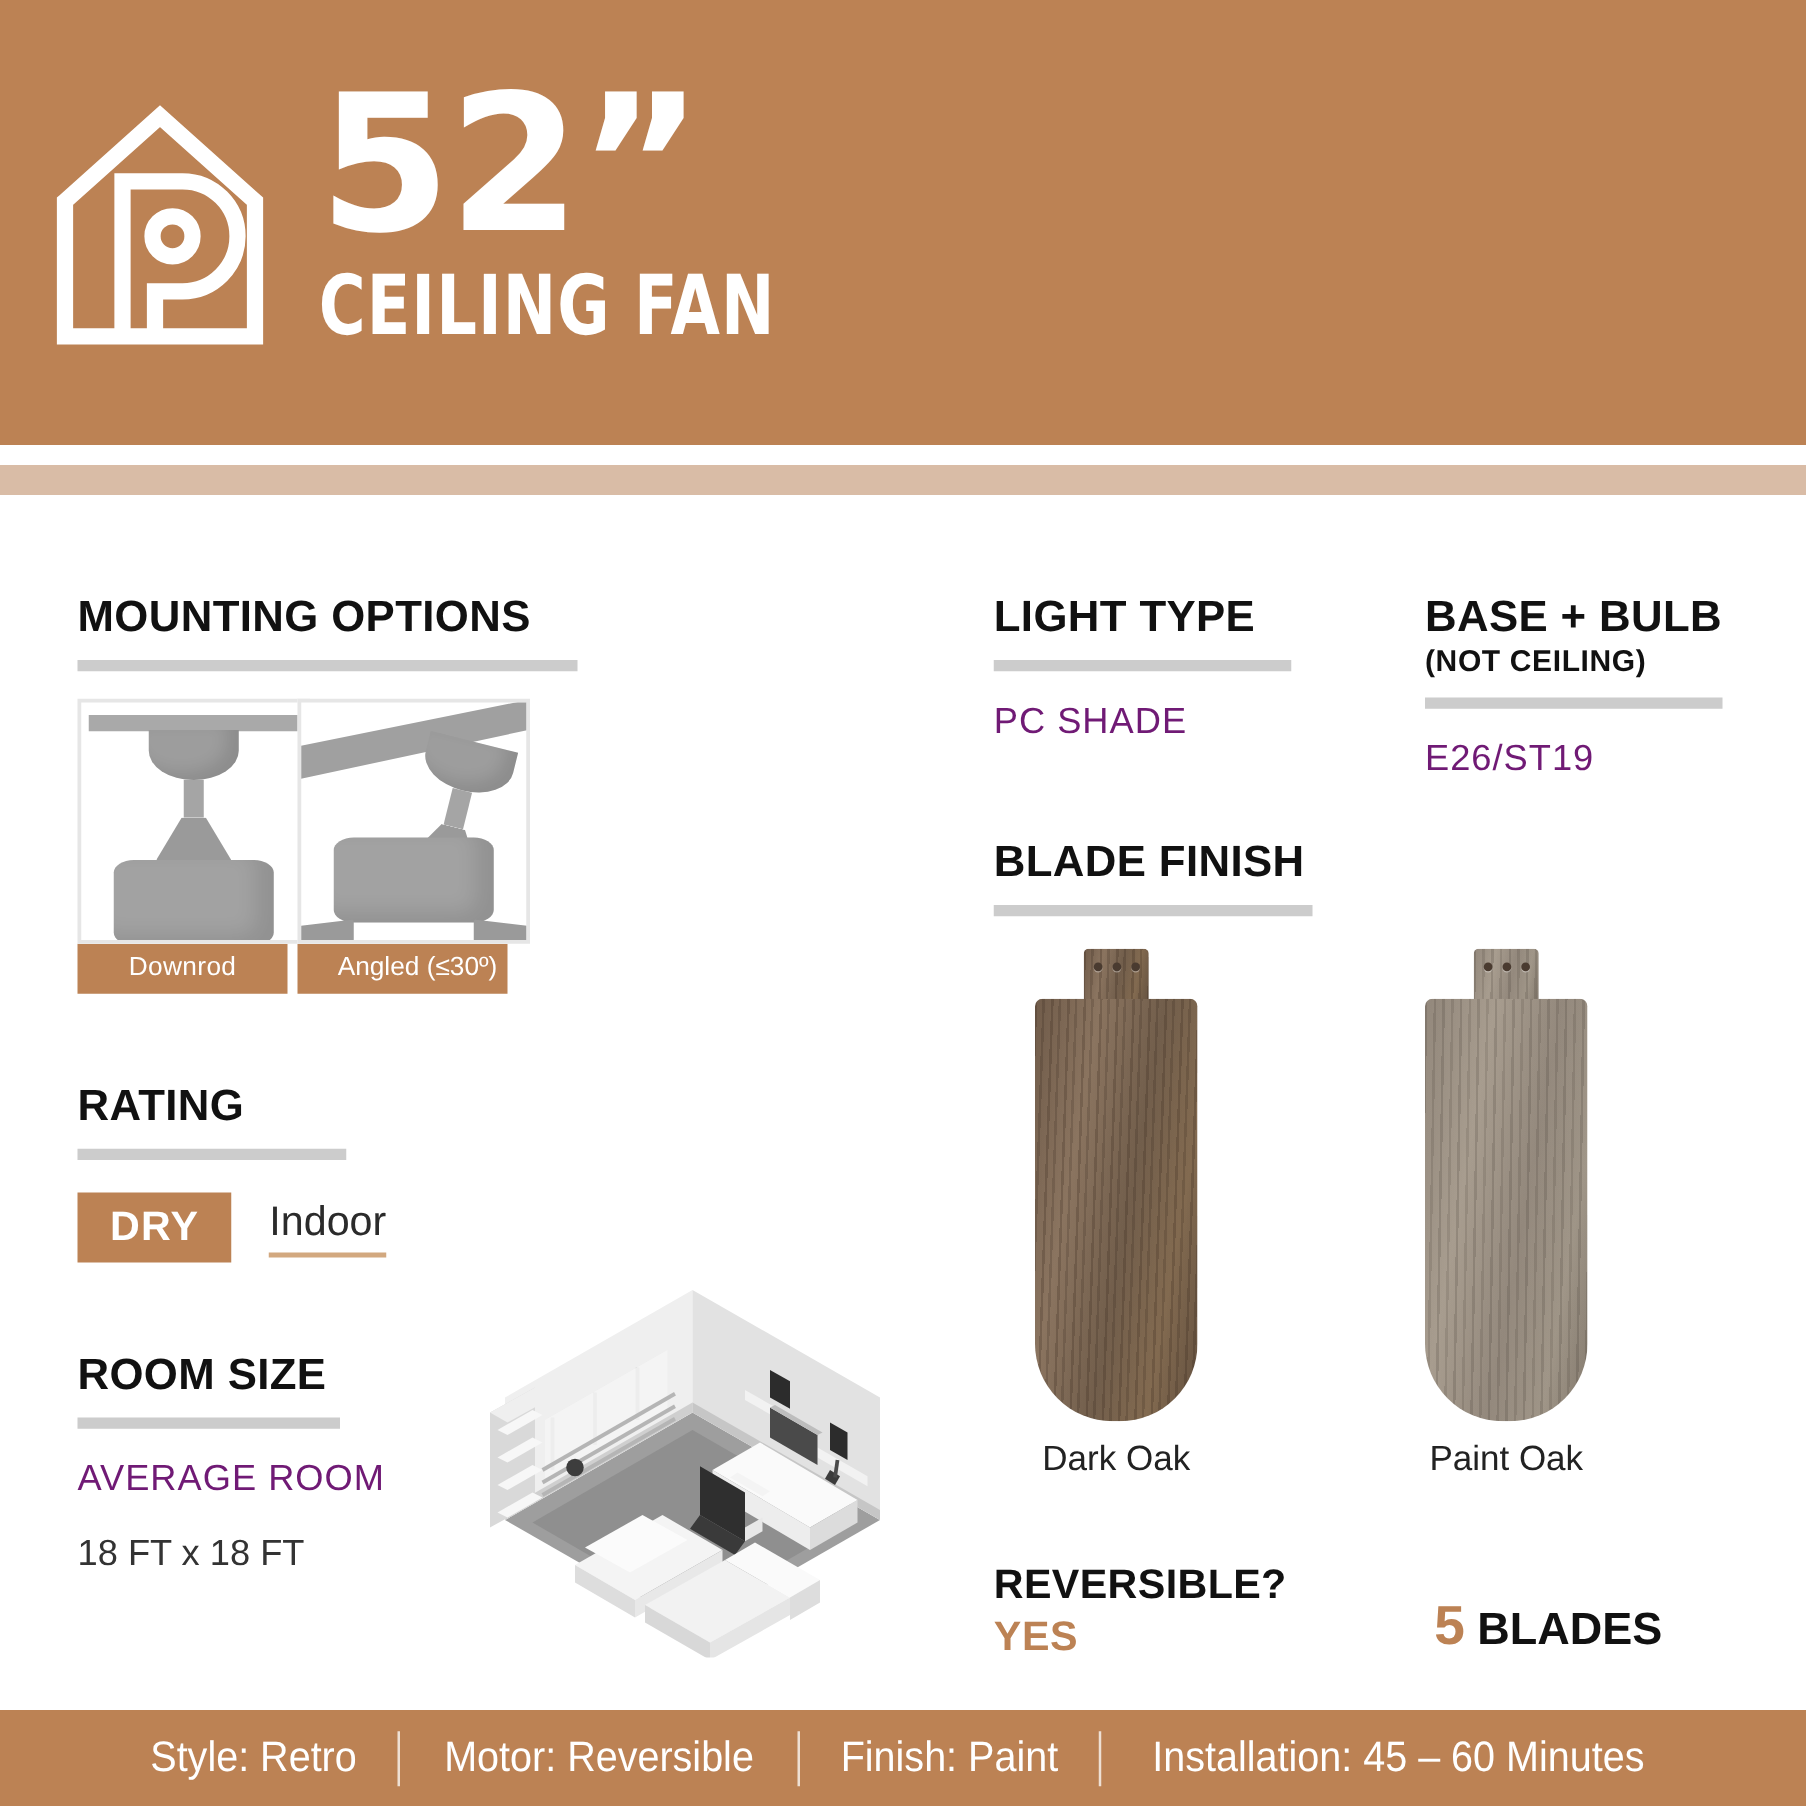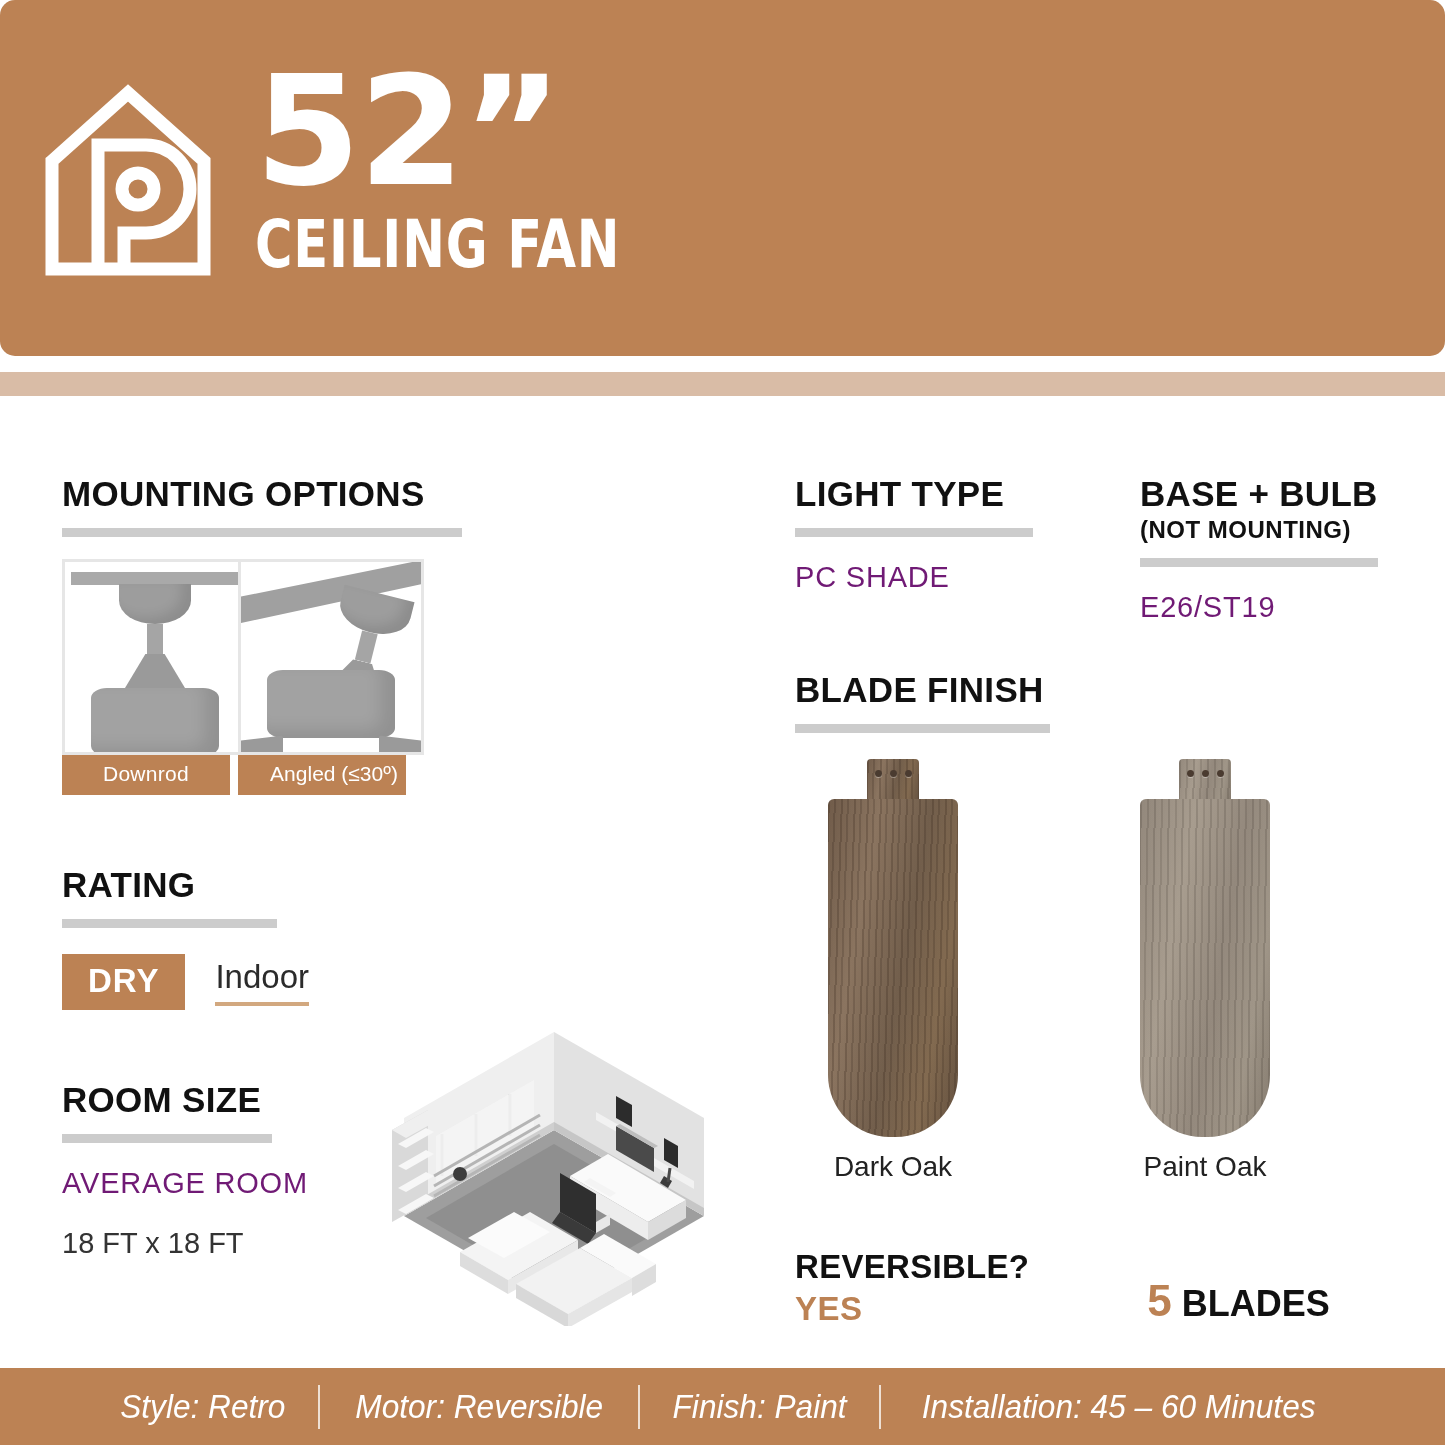--- a/index.html
+++ b/index.html
@@ -9,21 +9,21 @@
     font-family:"Liberation Sans", sans-serif;
     color:#1a1a1a;
     overflow:hidden;
     position:relative;
   }
 
   
   .header {
     position:absolute; left:0; top:0; width:1445px; height:356px;
     background:#bc8254;
-    display:flex; align-items:center;border-radius:15px;
+    display:flex; align-items:center;
   }
   .logo-wrap { width:255px; display:flex; justify-content:center; align-items:center; padding-top:10px; }
   .header-text { padding-bottom:14px; }
   .size-line {
     font-size:152px; line-height:0.92; font-weight:bold; color:#ffffff;
     letter-spacing:-2px;
     font-family:"DejaVu Sans", sans-serif;
   }
   .product-line {
     font-size:66px; line-height:1.05; font-weight:bold; color:#ffffff;
@@ -154,21 +154,21 @@
   .rev-q { font-size:33px; font-weight:bold; color:#111; letter-spacing:0.3px; }
   .rev-a { font-size:33px; font-weight:bold; color:#bc8254; letter-spacing:0.5px; margin-top:4px; }
   .blades-count { align-self:flex-end; padding-bottom:2px; font-size:36px; font-weight:bold; color:#111; white-space:nowrap; }
   .blades-count .num { color:#bc8254; font-size:44px; }
 
   
   .footer {
     position:absolute; left:0; top:1368px; width:1445px; height:77px;
     background:#bc8254; display:flex; align-items:center; justify-content:center;
   }
-  .footer-inner { display:flex; align-items:center; color:#fff; font-size:34px;font-style:italic; }
+  .footer-inner { display:flex; align-items:center; color:#fff; font-size:34px; }
   .f-item { padding:0 0; white-space:nowrap; transform:scaleX(0.93); transform-origin:center; }
   .f-sep { width:2px; height:44px; background:rgba(255,255,255,0.75); margin:0 26px; }
 </style>
 </head>
 <body>
 
 <div class="header">
   <div class="logo-wrap">
     <span>
       <svg width="172" height="196" viewBox="0 0 172 196" aria-hidden="true">
@@ -359,21 +359,21 @@
           <div class="blade-label">Paint Oak</div>
         </div>
 
       </div>
     </section>
   </div>
 
   <div class="col-right">
     <section>
       <h2 class="sec">BASE + BULB</h2>
-      <div class="sub-note">(NOT MOUNTING)</div>
+      <div class="sub-note">(NOT CEILING)</div>
       <div class="rule w238"></div>
       <div class="accent-val">E26/ST19</div>
     </section>
   </div>
 
   <div class="bottom-facts">
     <div>
       <div class="rev-q">REVERSIBLE?</div>
       <div class="rev-a">YES</div>
     </div>

